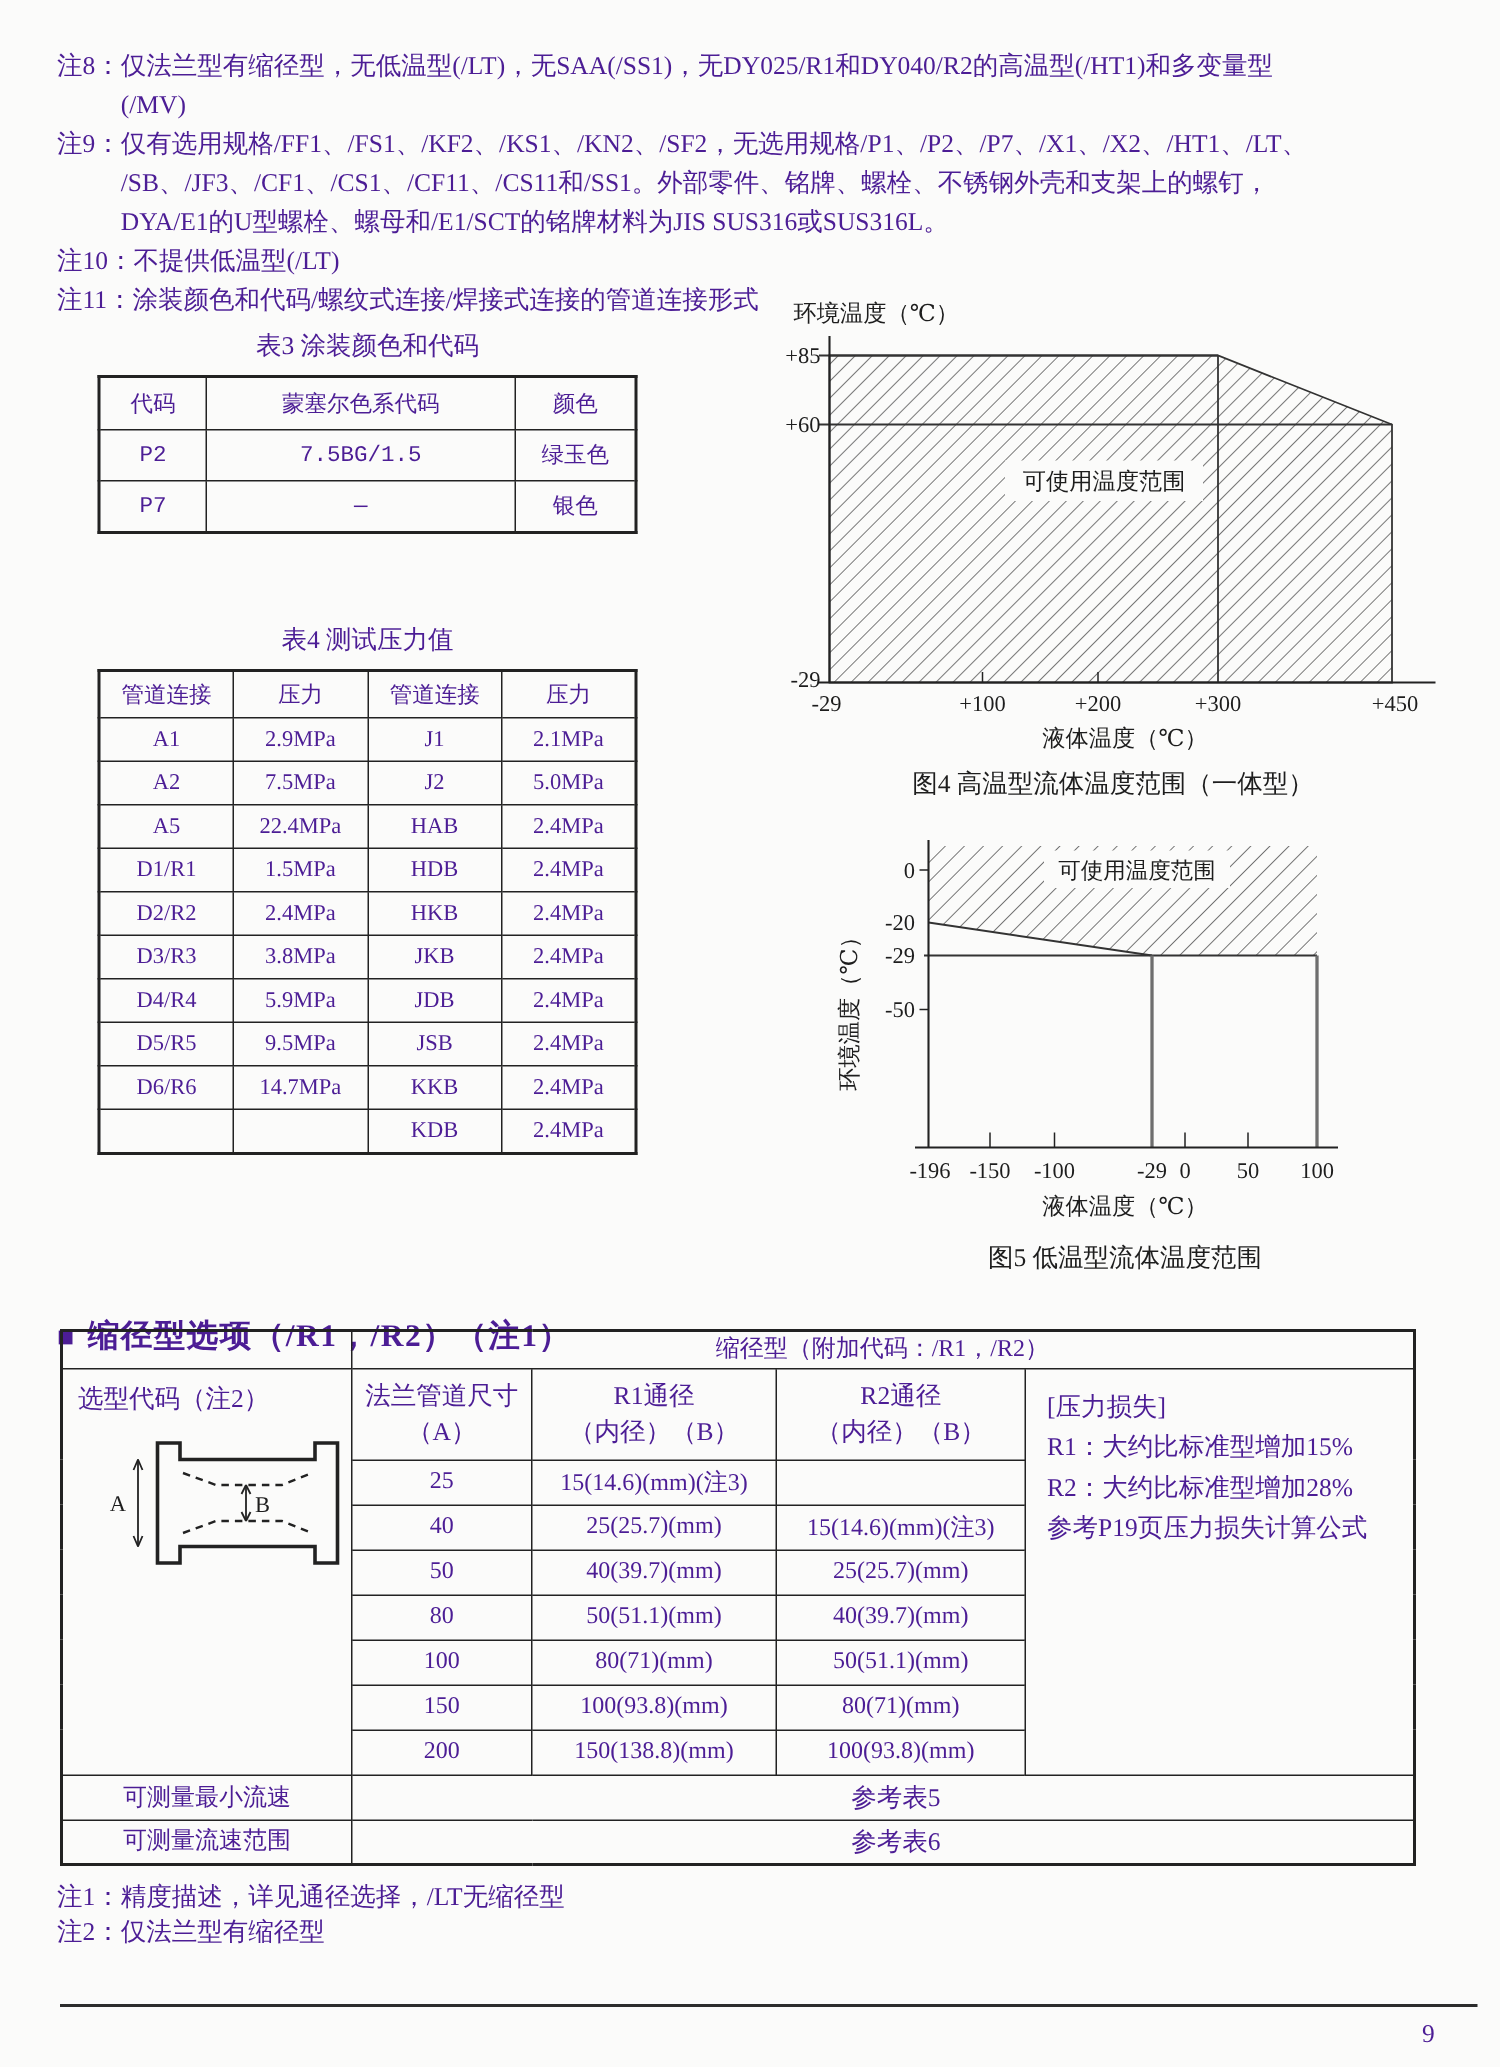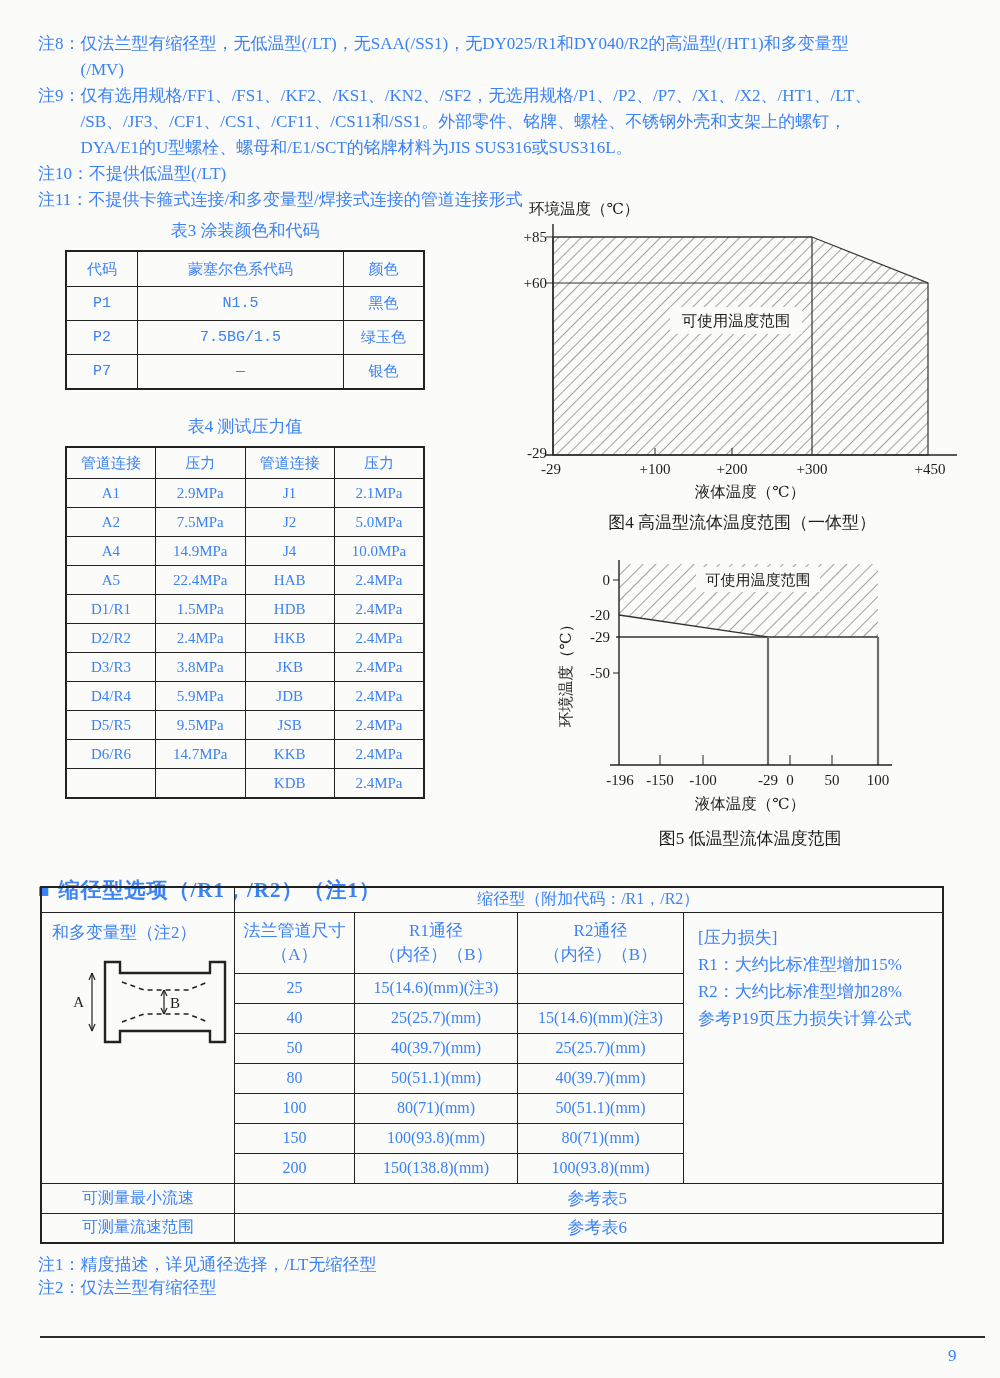--- a/index.html
+++ b/index.html
@@ -1,17 +1,17 @@
 <!DOCTYPE html>
 <html><head>
 <meta charset="utf-8">
 <style>
   html,body{margin:0;padding:0;background:#e8e8e8;}
   .page{position:relative;width:1000px;height:1378px;background:#fbfbfa;
-        font-family:"Liberation Serif","DejaVu Serif",serif;color:#3b82f6;overflow:hidden;}
+        font-family:"Liberation Serif","DejaVu Serif",serif;color:#4c1d95;overflow:hidden;}
   
   .notes{position:absolute;left:38px;width:915px;}
   .notes-top{top:31px;font-size:17px;line-height:26px;}
   .notes-bottom{top:1253px;font-size:17px;line-height:23px;}
   .note{display:flex;align-items:flex-start;}
   .nlabel{flex:0 0 auto;white-space:nowrap;}
   .ntext{white-space:pre-wrap;}
   
   .tblock{position:absolute;}
   .ttitle{text-align:center;font-size:17px;margin-bottom:8px;}
@@ -57,42 +57,37 @@
       <span class="ntext">仅有选用规格/FF1、/FS1、/KF2、/KS1、/KN2、/SF2，无选用规格/P1、/P2、/P7、/X1、/X2、/HT1、/LT、
 /SB、/JF3、/CF1、/CS1、/CF11、/CS11和/SS1。外部零件、铭牌、螺栓、不锈钢外壳和支架上的螺钉，
 DYA/E1的U型螺栓、螺母和/E1/SCT的铭牌材料为JIS SUS316或SUS316L。</span>
     </div>
     <div class="note">
       <span class="nlabel">注10：</span>
       <span class="ntext">不提供低温型(/LT)</span>
     </div>
     <div class="note">
       <span class="nlabel">注11：</span>
-      <span class="ntext">不提供卡箍式连接/和多变量型/焊接式连接的管道连接形式</span>
+      <span class="ntext">涂装颜色和代码/螺纹式连接/焊接式连接的管道连接形式</span>
     </div>
   </div>
 
   <div class="tblock" style="left:65px;top:219px;width:360px;">
     <div class="ttitle">表3 涂装颜色和代码</div>
     <table class="dtable" id="table3">
       <colgroup>
           <col style="width:72px">
           <col style="width:207px">
           <col style="width:81px">
         </colgroup>
       <tbody>
           <tr class="hrow">
         <td>代码</td>
         <td>蒙塞尔色系代码</td>
         <td>颜色</td>
-      </tr>
-      <tr>
-        <td>P1</td>
-        <td>N1.5</td>
-        <td>黑色</td>
       </tr>
       <tr>
         <td>P2</td>
         <td>7.5BG/1.5</td>
         <td>绿玉色</td>
       </tr>
       <tr>
         <td>P7</td>
         <td>—</td>
         <td>银色</td>
@@ -123,26 +118,20 @@
             <td>J1</td>
             <td>2.1MPa</td>
           </tr>
       <tr>
             <td>A2</td>
             <td>7.5MPa</td>
             <td>J2</td>
             <td>5.0MPa</td>
           </tr>
       <tr>
-            <td>A4</td>
-            <td>14.9MPa</td>
-            <td>J4</td>
-            <td>10.0MPa</td>
-          </tr>
-      <tr>
             <td>A5</td>
             <td>22.4MPa</td>
             <td>HAB</td>
             <td>2.4MPa</td>
           </tr>
       <tr>
             <td>D1/R1</td>
             <td>1.5MPa</td>
             <td>HDB</td>
             <td>2.4MPa</td>
@@ -295,21 +284,21 @@
         <col style="width:166px">
         <col style="width:259px">
       </colgroup>
     <tbody>
         <tr class="r1">
       <td></td>
       <td colspan="4">缩径型（附加代码：/R1，/R2）</td>
     </tr>
     <tr class="r2">
       <td rowspan="8" class="codecell">
-        <div>和多变量型（注2）</div>
+        <div>选型代码（注2）</div>
         <svg width="170" height="100" viewBox="0 0 170 100" style="margin:8px 0 0 8px;display:block;">
           <path d="M45,10 H60 V21 H150 V10 H165 V90 H150 V79 H60 V90 H45 Z" fill="none" stroke="#222" stroke-width="2.4"></path>
           <g stroke="#222" stroke-width="1.6" stroke-dasharray="5,4" fill="none">
             <path d="M62,30 L84,38 H128 L148,30"></path>
             <path d="M62,70 L84,62 H128 L148,70"></path>
           </g>
           <g stroke="#222" stroke-width="1.2" fill="none">
             <line x1="32" y1="21" x2="32" y2="79"></line>
             <path d="M32,21 l-3,7 M32,21 l3,7 M32,79 l-3,-7 M32,79 l3,-7"></path>
           </g>

